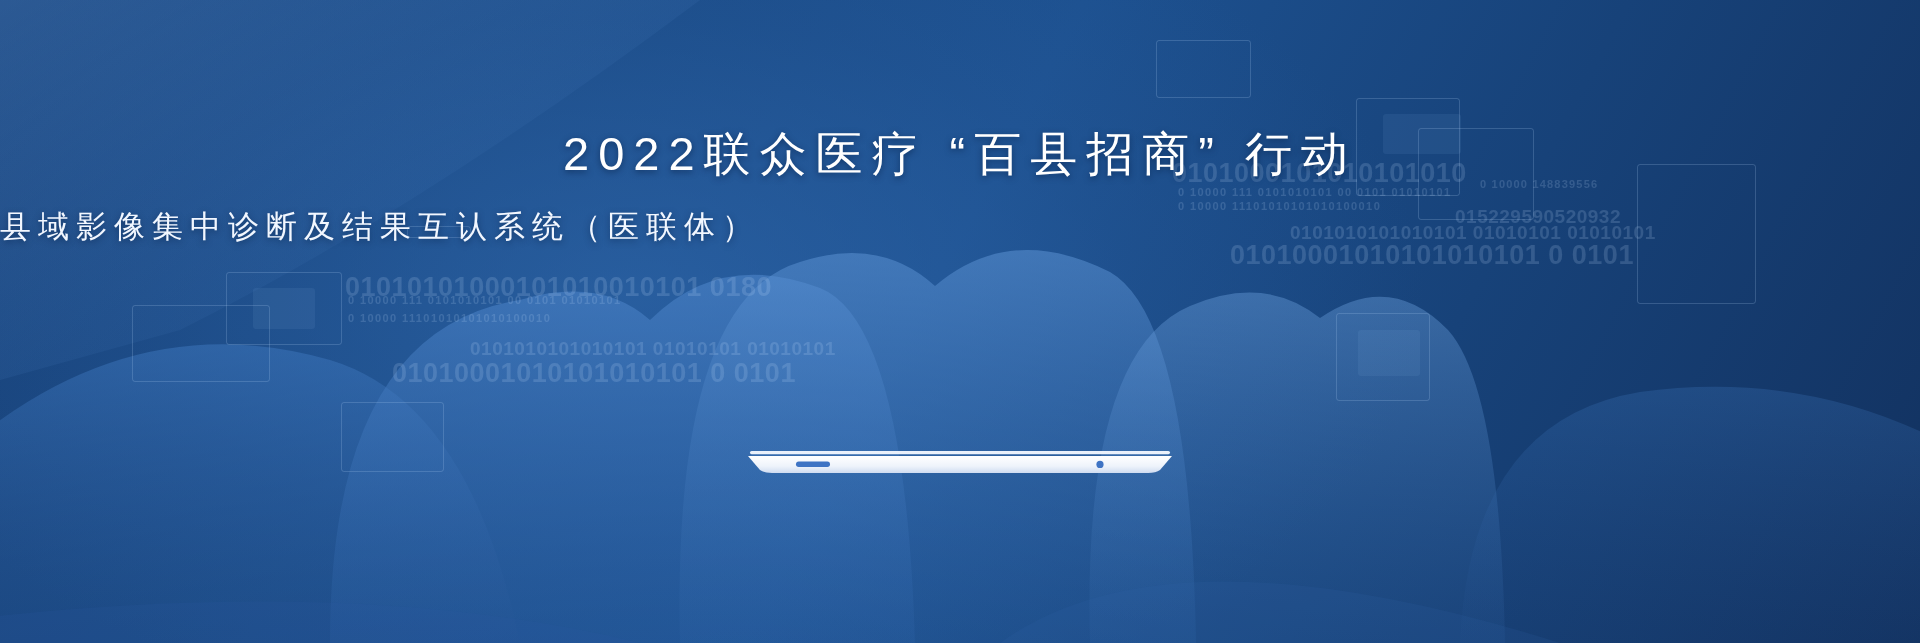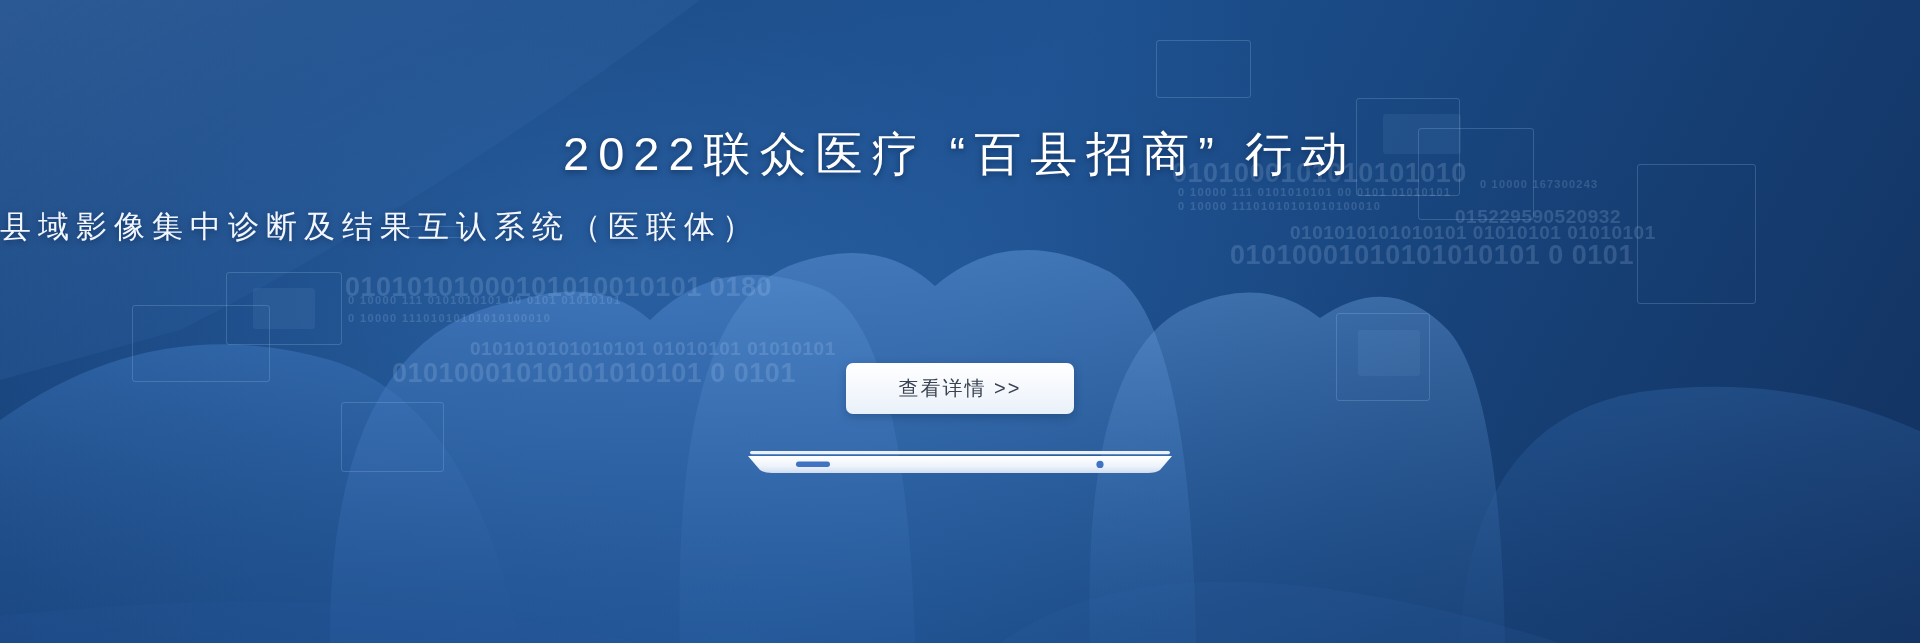--- a/index.html
+++ b/index.html
@@ -158,33 +158,30 @@
   <div class="binary b-xs" style="left:348px;top:312px;">0 10000 11101010101010100010</div>
   <div class="binary b-md" style="left:470px;top:338px;">0101010101010101 01010101 01010101</div>
   <div class="binary b-lg" style="left:392px;top:358px;">01010001010101010101 0 0101</div>
 
   <div class="binary b-lg" style="left:1172px;top:158px;">0101000101010101010</div>
   <div class="binary b-xs" style="left:1178px;top:186px;">0 10000 111        0101010101 00     0101          01010101</div>
   <div class="binary b-xs" style="left:1178px;top:200px;">0 10000 11101010101010100010</div>
   <div class="binary b-md" style="left:1290px;top:222px;">0101010101010101 01010101 01010101</div>
   <div class="binary b-lg" style="left:1230px;top:240px;">01010001010101010101 0 0101</div>
   <div class="binary b-md" style="left:1455px;top:206px;">015229590520932</div>
-  <div class="binary b-sm" style="left:1480px;top:178px;">0 10000 167300243</div>
+  <div class="binary b-sm" style="left:1480px;top:178px;">0 10000 148839556</div>
 
   <div class="title-wrap">
     <h1 class="main-title">2022联众医疗 “百县招商” 行动</h1>
   </div>
 
   <div class="sub-wrap">
     <h2 class="sub-title">县域影像集中诊断及结果互认系统（医联体）</h2>
   </div>
 
-  <div class="cta-wrap">
-    <button class="cta-btn">查看详情 &gt;&gt;</button>
-  </div>
 
   <svg class="laptop" viewBox="0 0 424 26" preserveAspectRatio="none" aria-hidden="true">
     <defs>
       <linearGradient id="lapg" x1="0" y1="0" x2="0" y2="1">
         <stop offset="0%" stop-color="#ffffff"></stop>
         <stop offset="60%" stop-color="#eef3fb"></stop>
         <stop offset="100%" stop-color="#cfdcf1"></stop>
       </linearGradient>
     </defs>
 

